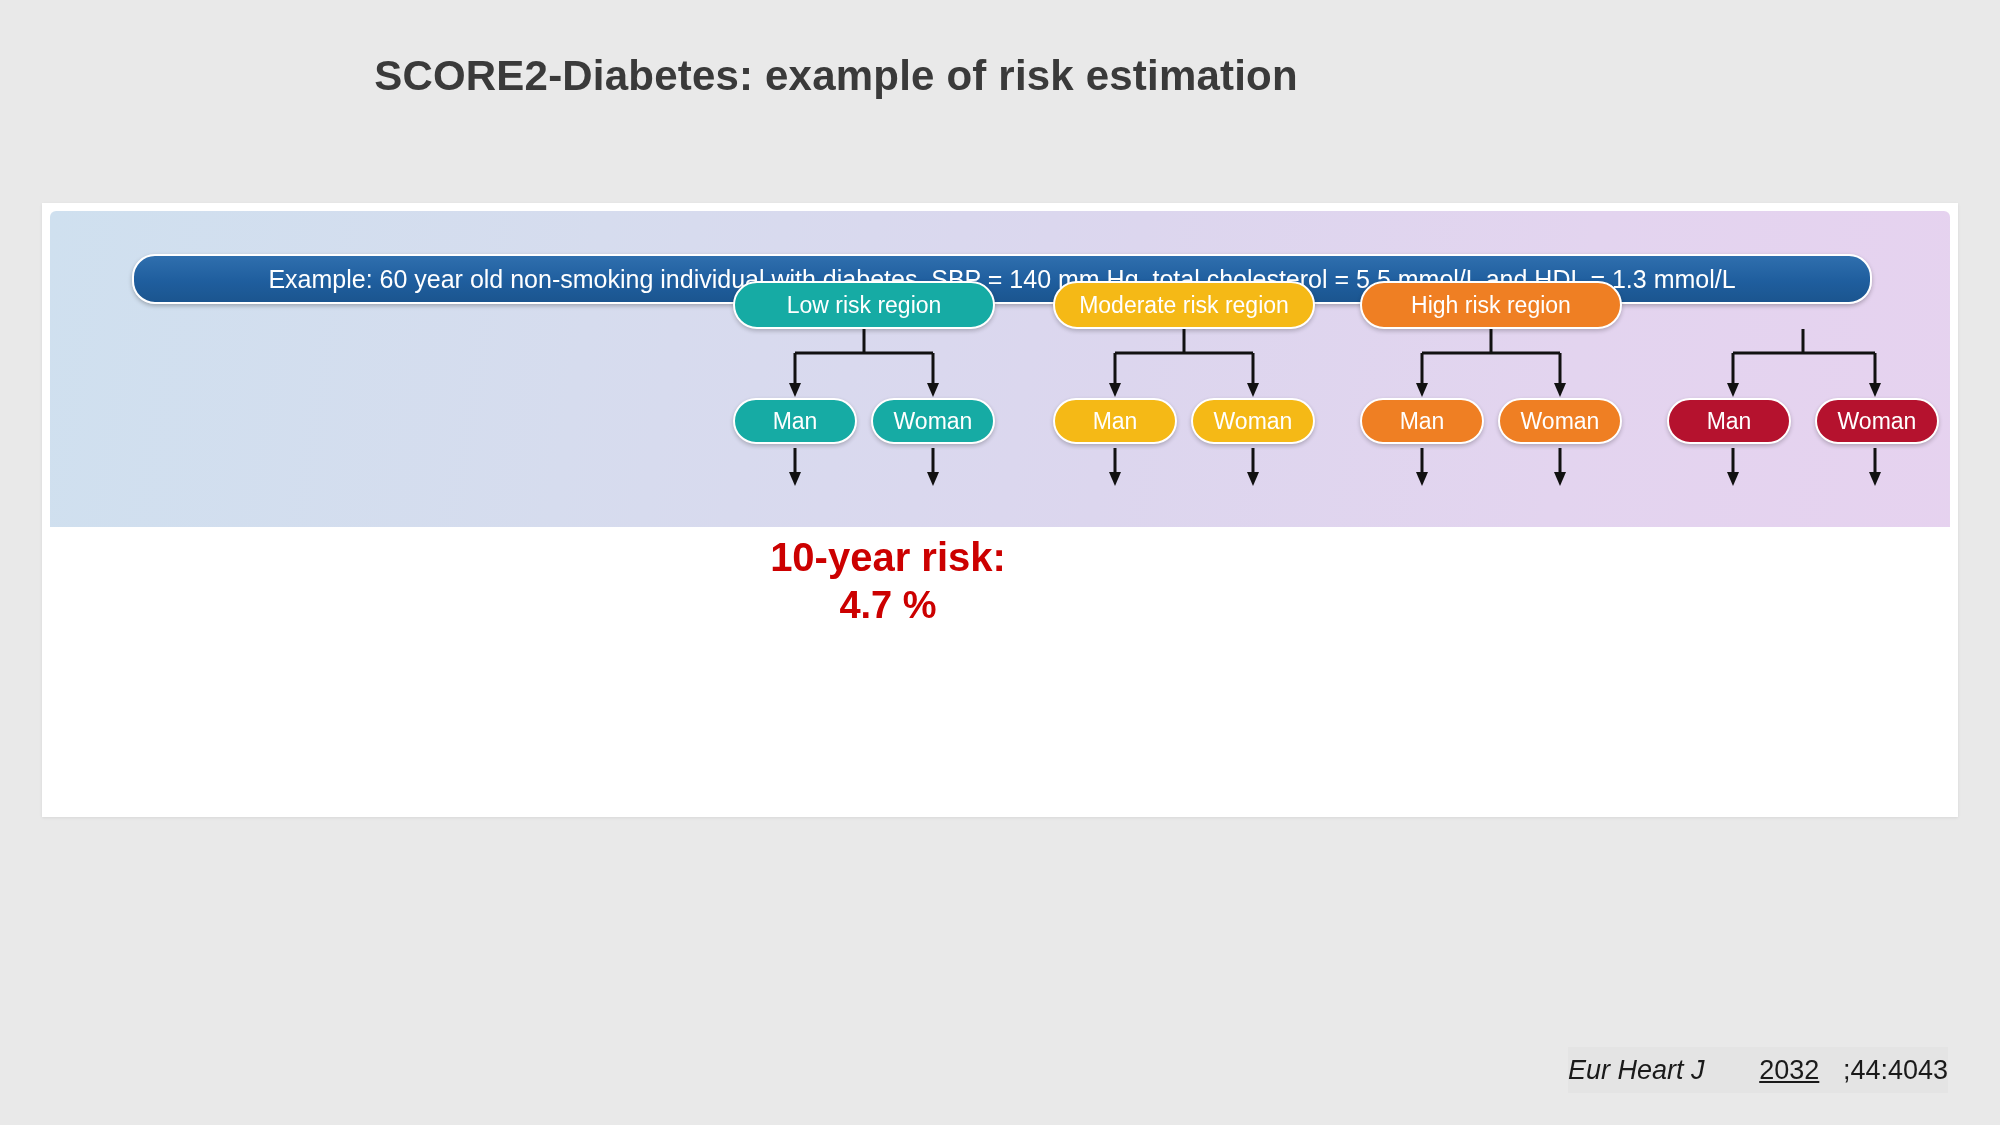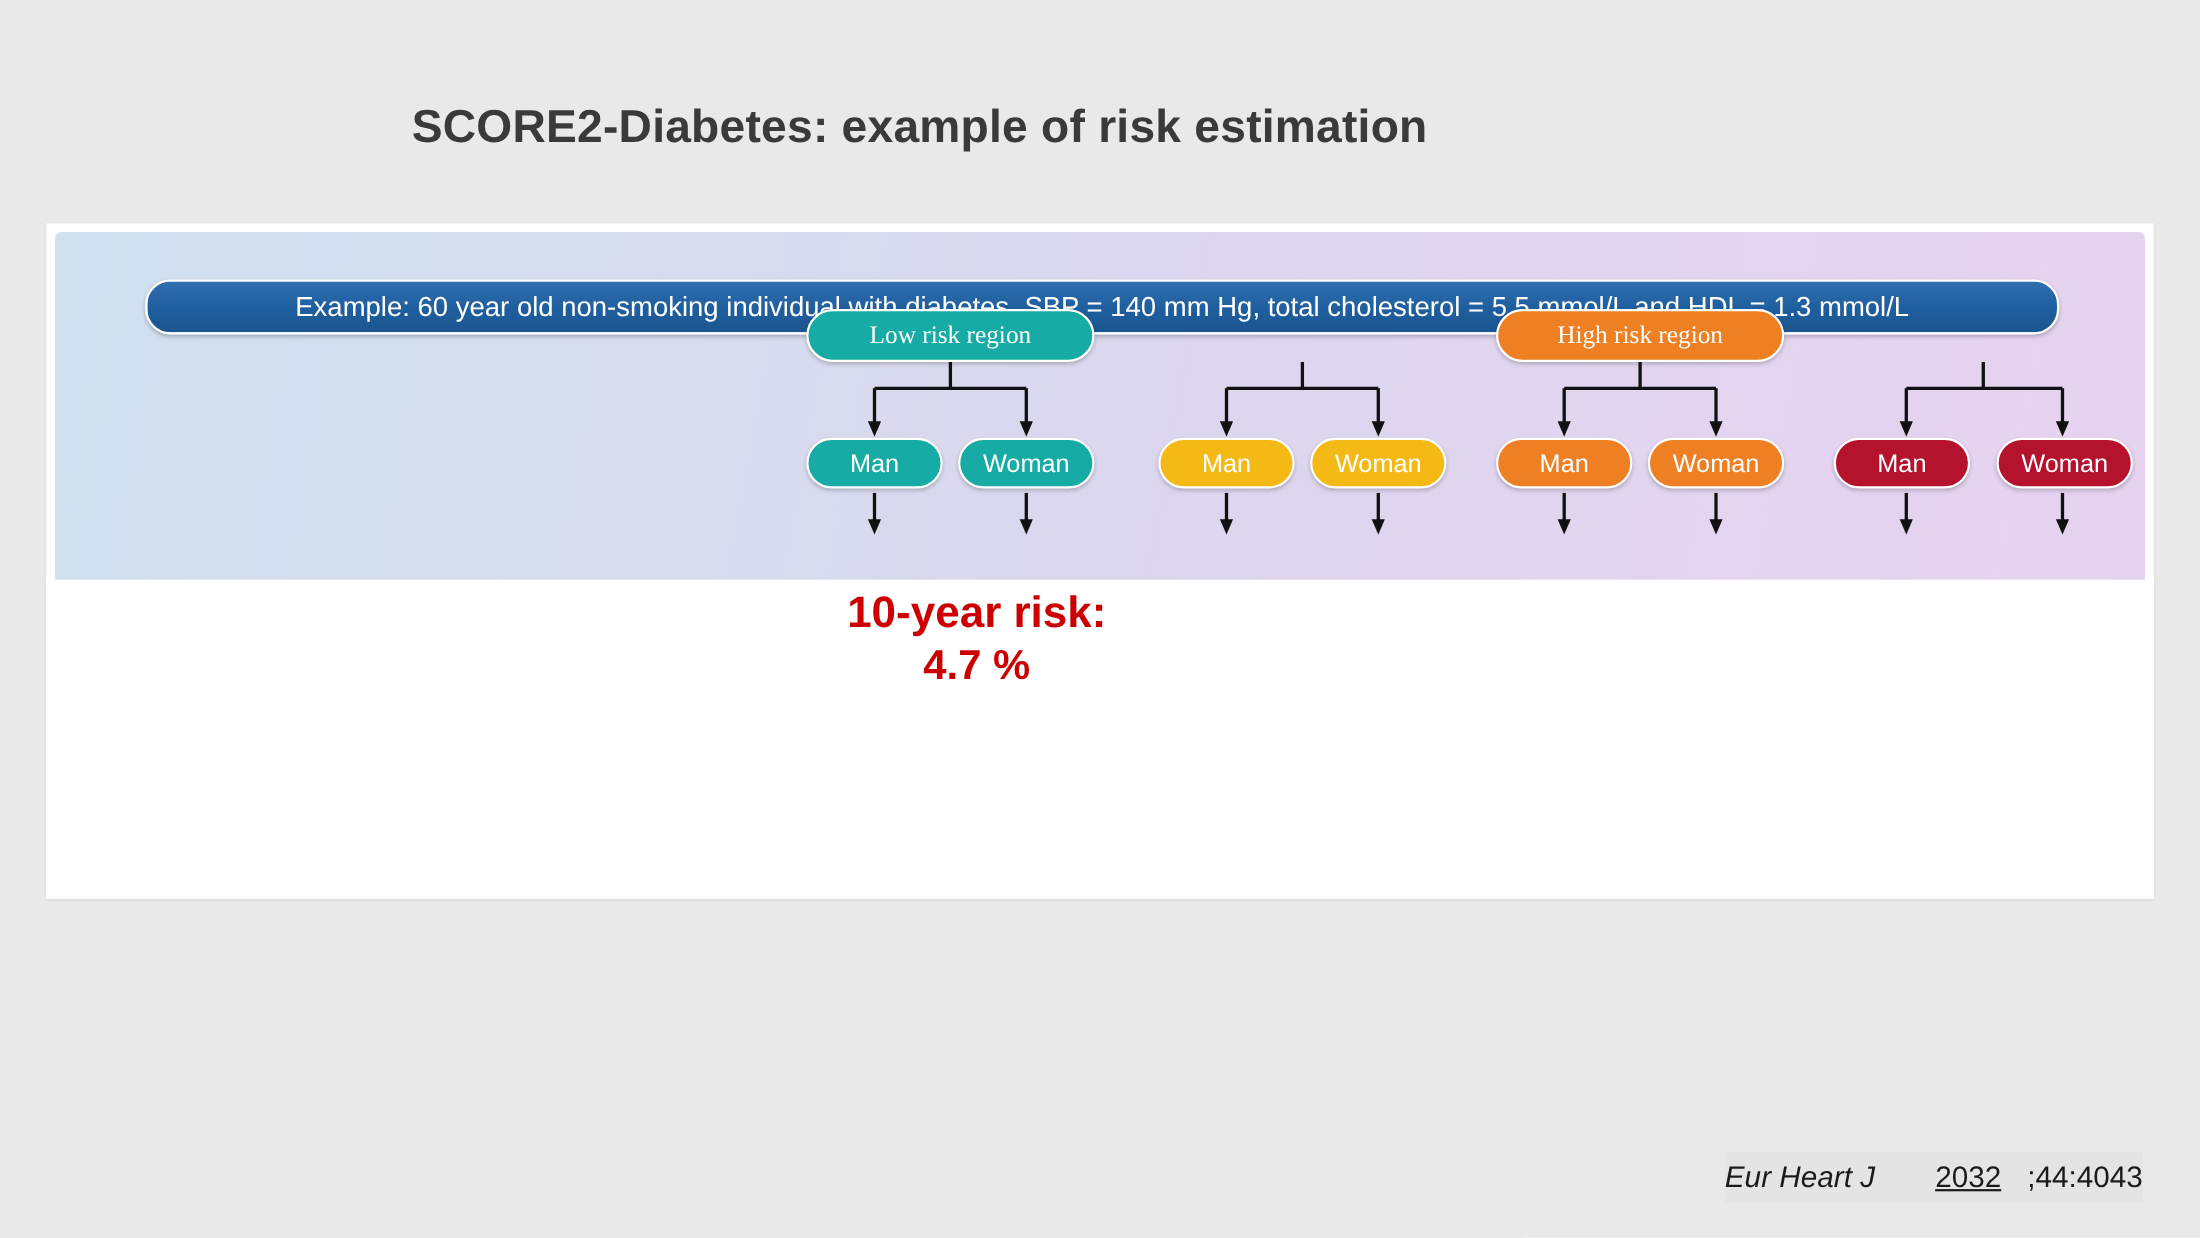--- a/index.html
+++ b/index.html
@@ -19,21 +19,20 @@
   .slide-title {
     position: absolute;
     top: 52px;
     left: 0;
     width: 1672px;
     text-align: center;
     font-size: 42px;
     font-weight: bold;
     color: #3a3a3a;
     letter-spacing: 0.2px;
-    margin-top: 39px;
   }
 
   
   .figure-card {
     position: absolute;
     left: 42px;
     top: 203px;
     width: 1916px;
     height: 614px;
     background: #ffffff;
@@ -120,21 +119,20 @@
     border-radius: 24px;
     border: 2px solid #ffffff;
     box-shadow: 0 2px 4px rgba(0,0,0,0.22);
     display: flex;
     align-items: center;
     justify-content: center;
     color: #ffffff;
     font-size: 23px;
     white-space: nowrap;
     box-sizing: border-box;
-    font-family: Liberation Serif, serif;
   }
   .sex-pill {
     position: absolute;
     top: 187px;
     width: 124px;
     height: 46px;
     border-radius: 23px;
     border: 2px solid #ffffff;
     box-shadow: 0 2px 4px rgba(0,0,0,0.22);
     display: flex;
@@ -206,20 +204,21 @@
       <div class="sex-pill left" style="background:#16aba4;">Man</div>
       <div class="sex-pill right" style="background:#16aba4;">Woman</div>
       <svg class="tail" style="left:0; top:237px;" width="262" height="40">
         <path d="M 62 0 L 62 26 M 200 0 L 200 26" stroke="#111" stroke-width="3" fill="none"></path>
         <path d="M 62 38 l -6 -14 l 12 0 z" fill="#111"></path>
         <path d="M 200 38 l -6 -14 l 12 0 z" fill="#111"></path>
       </svg>
     </div>
 
     <div class="group" style="left:1003px; width:262px;">
+      <div class="region-pill" style="background:#f5b916;">Moderate risk region</div>
       <svg class="connector" style="left:0; top:118px;" width="262" height="70">
         <path d="M 131 0 L 131 24 M 62 24 L 200 24 M 62 24 L 62 56 M 200 24 L 200 56" stroke="#111" stroke-width="3" fill="none"></path>
         <path d="M 62 68 l -6 -14 l 12 0 z" fill="#111"></path>
         <path d="M 200 68 l -6 -14 l 12 0 z" fill="#111"></path>
       </svg>
       <div class="sex-pill left" style="background:#f5b916;">Man</div>
       <div class="sex-pill right" style="background:#f5b916;">Woman</div>
       <svg class="tail" style="left:0; top:237px;" width="262" height="40">
         <path d="M 62 0 L 62 26 M 200 0 L 200 26" stroke="#111" stroke-width="3" fill="none"></path>
         <path d="M 62 38 l -6 -14 l 12 0 z" fill="#111"></path>

